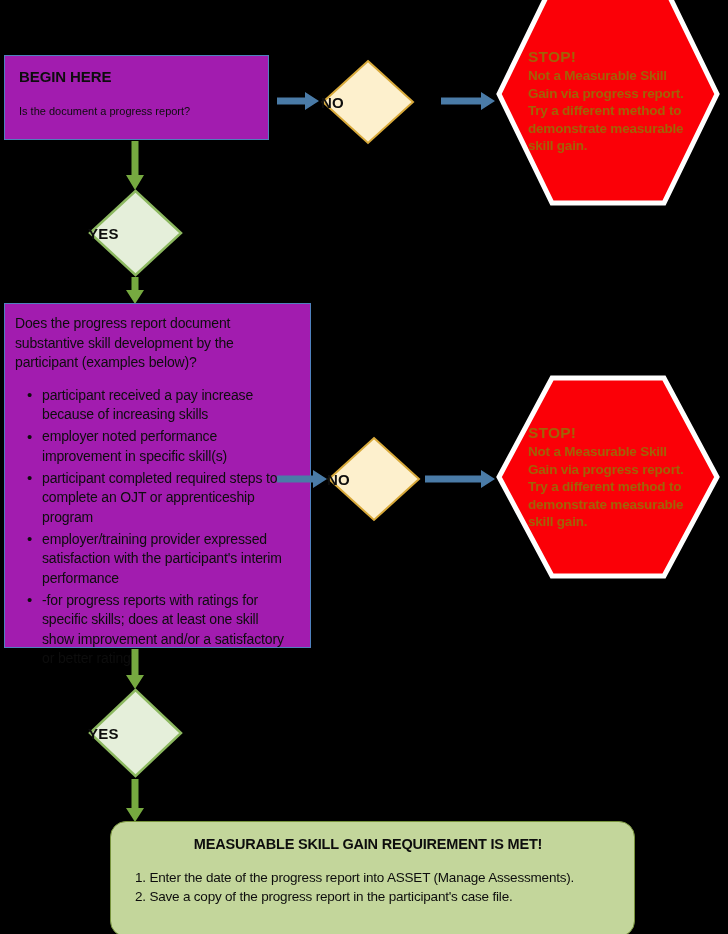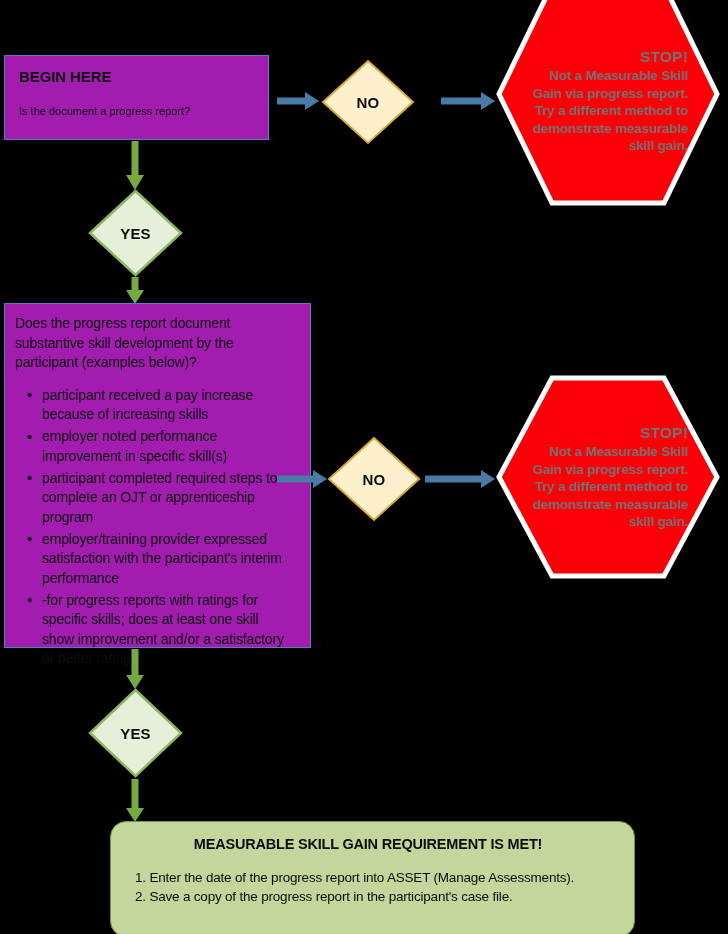--- a/index.html
+++ b/index.html
@@ -73,21 +73,21 @@
     left: -15px;
     top: -0.5px;
     font-size: 15px;
   }
 
   
   .diamond {
     position: absolute;
     display: flex;
     align-items: center;
-    justify-content: center;
+    justify-content: flex-start;
   }
   .diamond .dshape {
     position: absolute;
     inset: 0;
   }
   .diamond .dlabel {
     position: relative;
     font-size: 15px;
     font-weight: bold;
     color: #0d0d0d;
@@ -103,22 +103,22 @@
   .hexagon {
     position: absolute;
     display: flex;
     align-items: center;
     justify-content: center;
   }
   .hexagon svg { position: absolute; inset: 0; }
   .hex-text {
     position: relative;
     z-index: 2;
-    text-align: right;
-    color: #737373;
+    text-align: left;
+    color: #a16207;
     font-size: 13.5px;
     font-weight: bold;
     line-height: 17.5px;
     width: 160px;
     letter-spacing: -0.2px;
   }
   .hex-text .stopword {
     display: block;
     font-size: 15.5px;
     margin-bottom: 2px;

